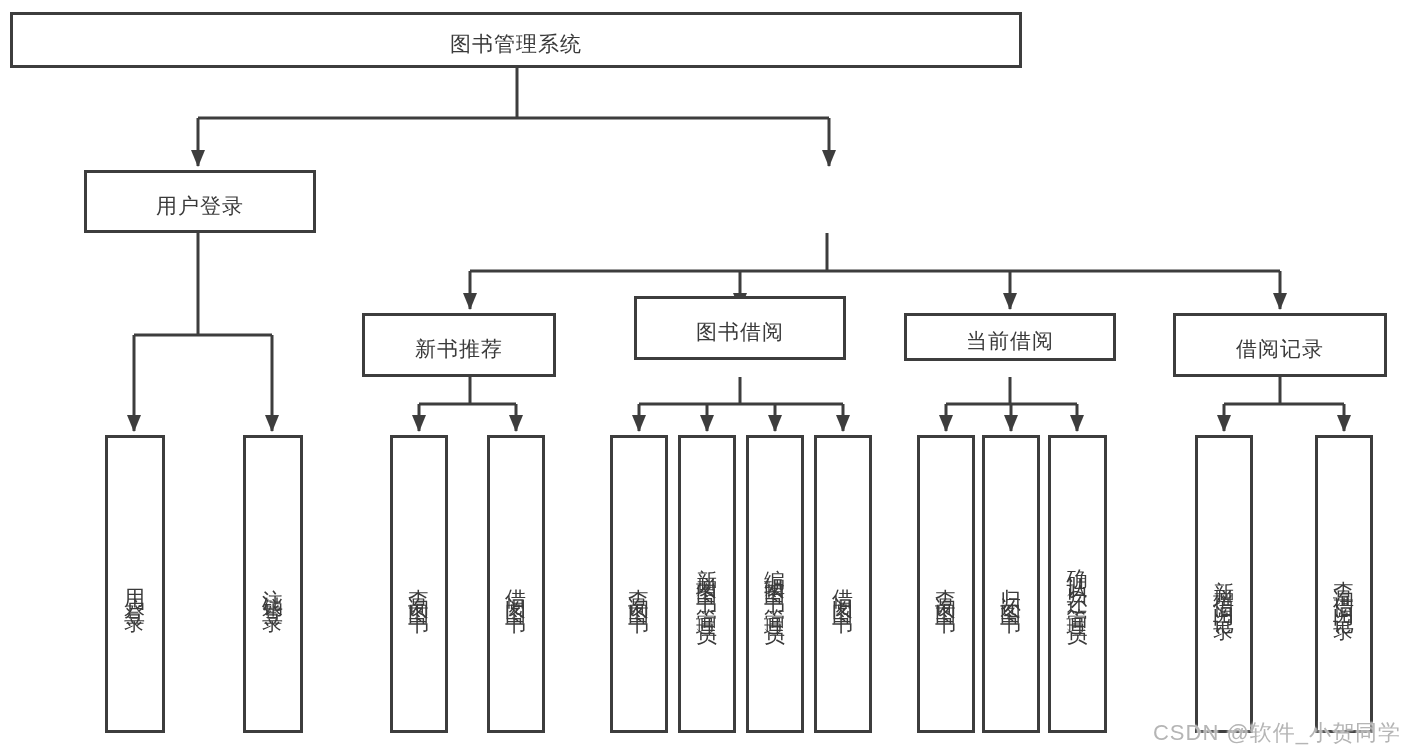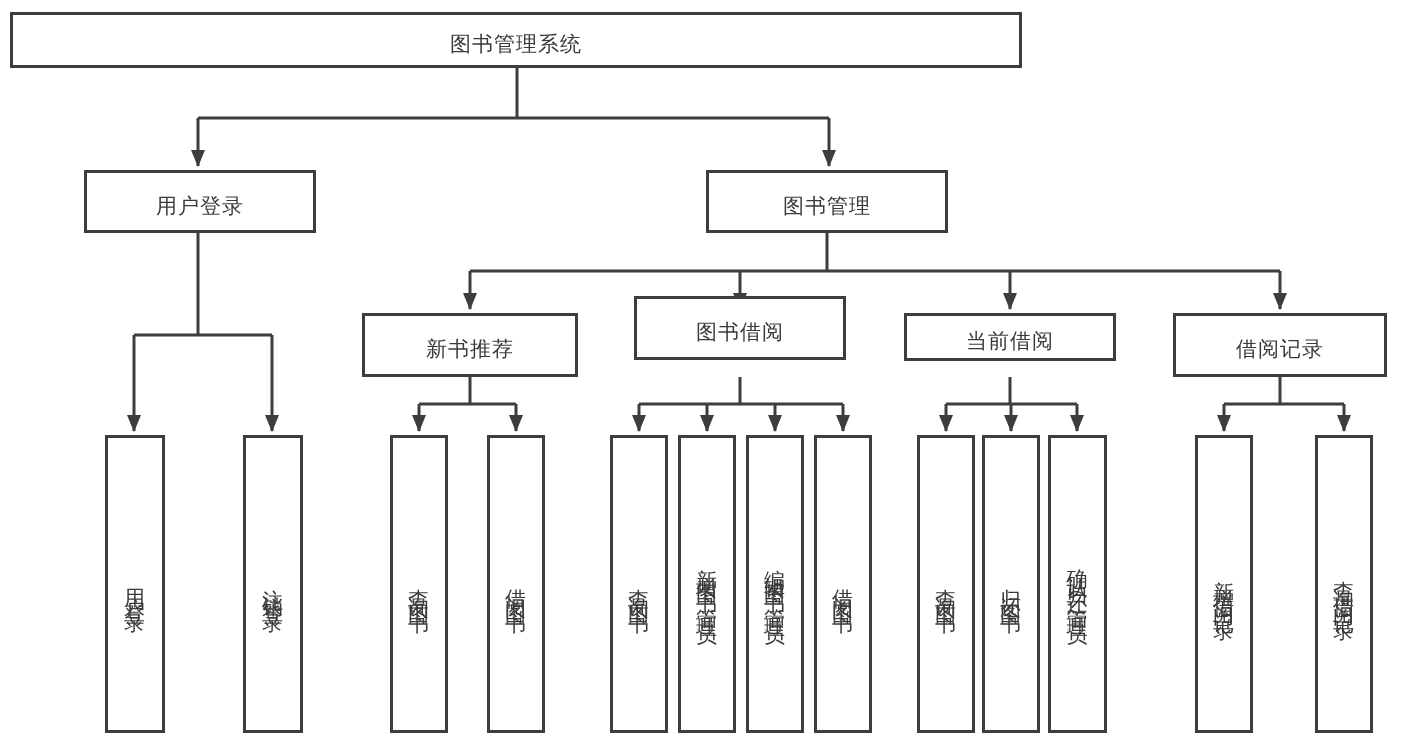--- a/index.html
+++ b/index.html
@@ -102,25 +102,22 @@
     <line x1="1344" y1="404" x2="1344" y2="431" marker-end="url(#arr)"></line>
   </svg>
 
   <div class="box h" style="left:10px;top:12px;width:1012px;height:56px">
     <span class="label">图书管理系统</span>
   </div>
 
   <div class="box h" style="left:84px;top:170px;width:232px;height:63px">
     <span class="label">用户登录</span>
   </div>
-  <div class="box h" style="left:706px;top:170px;width:242px;height:63px">
-    <span class="label">图书管理</span>
-  </div>
 
-  <div class="box h" style="left:362px;top:313px;width:216px;height:64px">
+  <div class="box h" style="left:362px;top:313px;width:194px;height:64px">
     <span class="label">新书推荐</span>
   </div>
   <div class="box h" style="left:634px;top:296px;width:212px;height:64px">
     <span class="label">图书借阅</span>
   </div>
   <div class="box h" style="left:904px;top:313px;width:212px;height:48px">
     <span class="label">当前借阅</span>
   </div>
   <div class="box h" style="left:1173px;top:313px;width:214px;height:64px">
     <span class="label">借阅记录</span>
@@ -163,13 +160,14 @@
     <span class="label">确认归还（管理员）</span>
   </div>
 
   <div class="box v" style="left:1195px;top:435px;width:58px;height:298px">
     <span class="label">新增借阅记录</span>
   </div>
   <div class="box v" style="left:1315px;top:435px;width:58px;height:298px">
     <span class="label">查询借阅记录</span>
   </div>
 
+  <div class="watermark">CSDN @软件_小贺同学</div>
 </div>
 
 </body></html>

